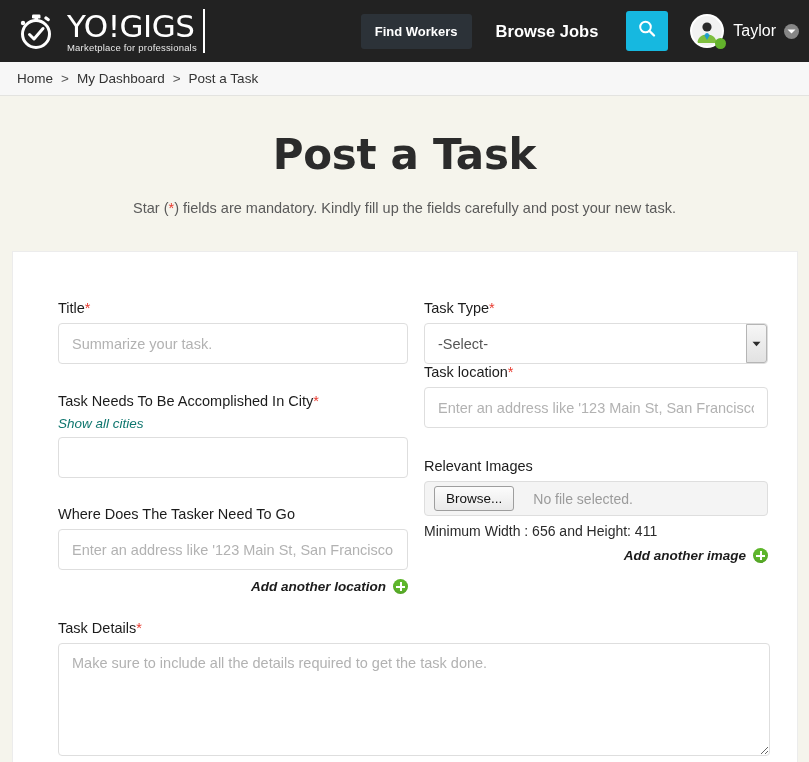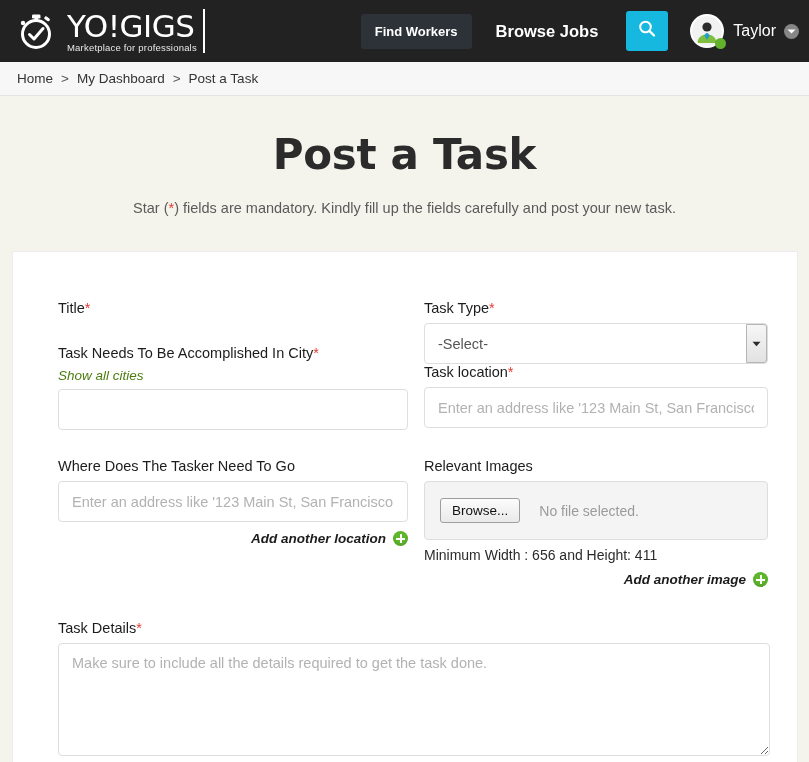--- a/index.html
+++ b/index.html
@@ -214,21 +214,21 @@
   }
   .field { margin-bottom: 0; }
   .label {
     font-size: 14.5px;
     color: #1c1c1c;
     margin-bottom: 7px;
     display: block;
   }
   .sub-label {
     font-size: 13.5px;
-    color: #4d7c0f;
+    color: #0f766e;
     font-style: italic;
     display: block;
     margin-bottom: 6px;
     margin-top: 2px;
   }
   .inp {
     width: 100%;
     height: 41px;
     border: 1px solid #dedede;
     border-radius: 4px;
@@ -296,27 +296,27 @@
     content: "";
     position: absolute;
     background: #ffffff;
   }
   .plus-icon::before { left: 3px; right: 3px; top: 6.5px; height: 2px; }
   .plus-icon::after { top: 3px; bottom: 3px; left: 6.5px; width: 2px; }
 
   
   .file-box {
     width: 100%;
-    height: 59px;
+    height: 35px;
     border: 1px solid #dedede;
     border-radius: 4px;
     background: #f4f4f4;
     display: flex;
     align-items: center;
-    padding: 0 15px;
+    padding: 0 9px;
   }
   .browse-btn {
     background: linear-gradient(#fcfcfc, #e9e9e9);
     border: 1px solid #9e9e9e;
     border-radius: 3px;
     padding: 4px 11px;
     font-size: 13.5px;
     color: #111;
     cursor: pointer;
     font-family: "Liberation Sans", sans-serif;
@@ -423,20 +423,21 @@
   </div>
 </div>
 
 <div class="panel">
   <div class="form-grid">
 
     <div class="col-left">
 
       <div class="field">
         <label class="label"><span>Title</span><span class="req">*</span></label>
+        <input class="inp" type="text" placeholder="Summarize your task." style="">
       </div>
 
       <div class="field" style="margin-top:29px;">
         <label class="label"><span>Task Needs To Be Accomplished In City</span><span class="req">*</span></label>
         <span class="sub-label">Show all cities</span>
         <input class="inp" type="text" placeholder="" style="">
       </div>
 
       <div class="field" style="margin-top:28px;">
         <label class="label">Where Does The Tasker Need To Go</label>

